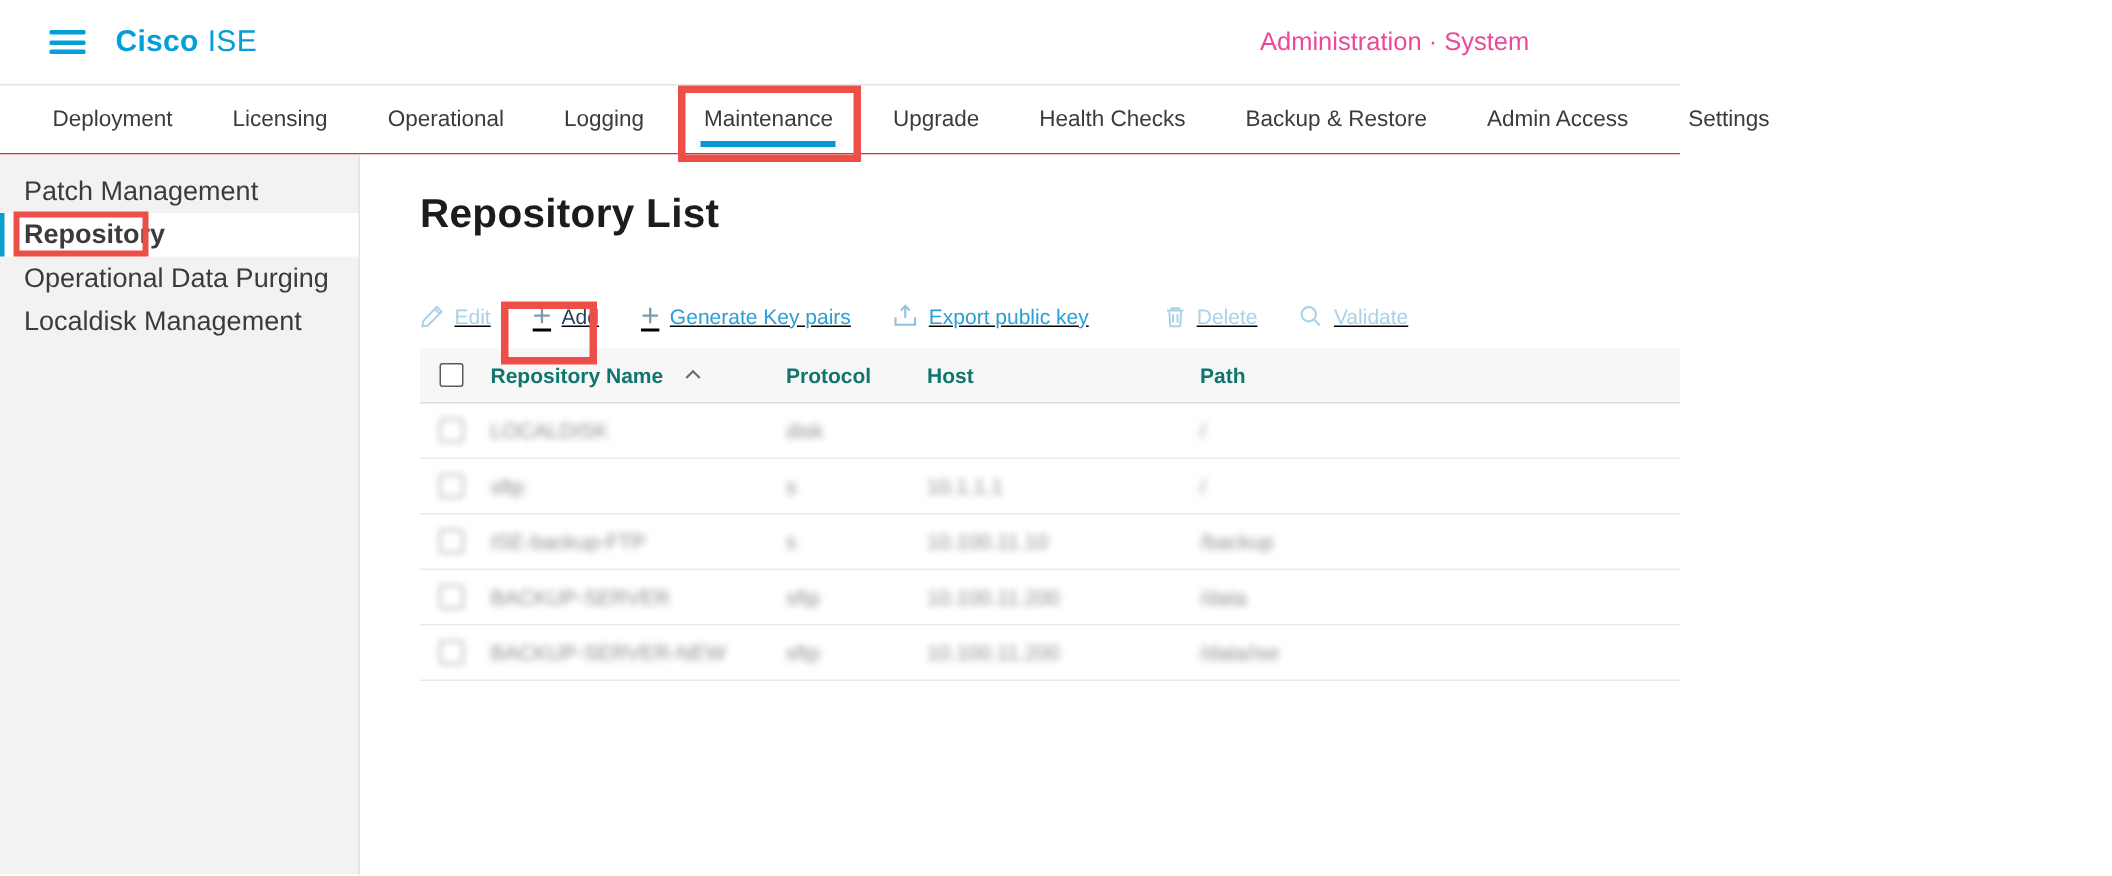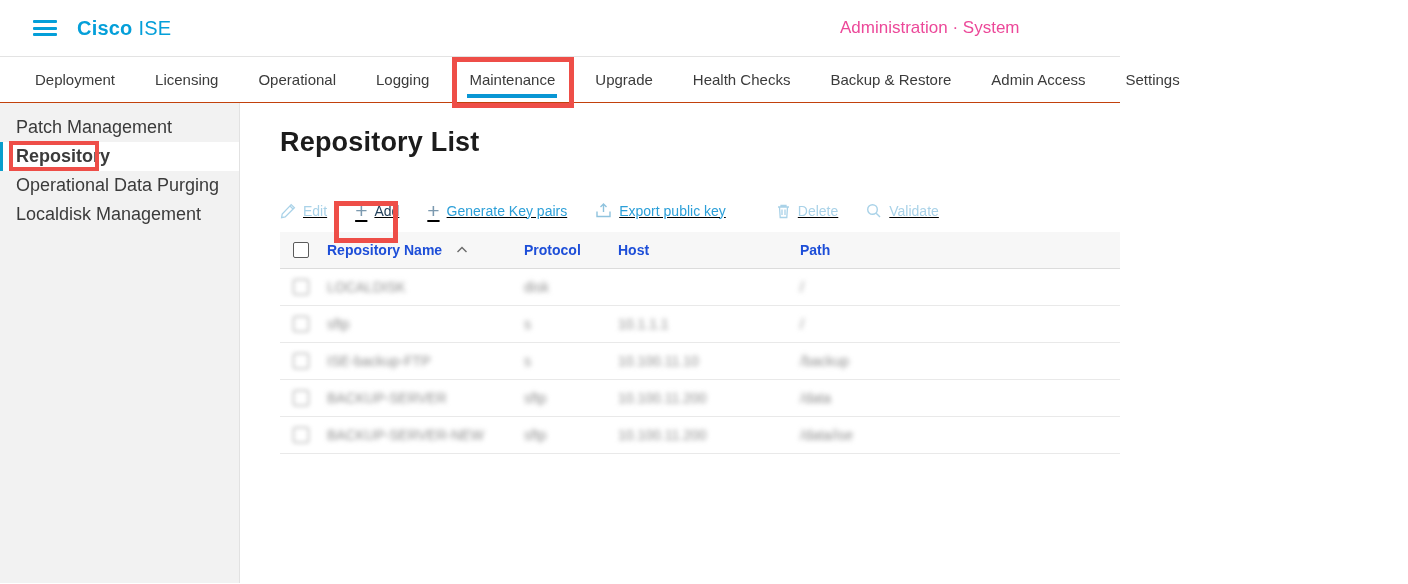--- a/index.html
+++ b/index.html
@@ -39,21 +39,21 @@
   .tb-item .glyph { display:flex; align-items:center; }
   .tb-item.enabled { color:#2b9fd8; }
   .tb-item.disabled { color:#a9d2e8; cursor:default; }
   .tb-item.dark-label { color:#24425c; }
   .plus-glyph { font-size:21px; font-weight:400; color:#7b99af; line-height:14px; }
   .tb-gap-lg { margin-left:22px; }
 
   
   .repo-table { margin-top:13px; width:100%; }
   .t-row { display:grid; grid-template-columns:47px 197px 94px 182px 1fr; align-items:center; height:37px; }
-  .t-head { background:#f7f7f7; border-bottom:1px solid #dcdcdc; font-weight:700; font-size:14px; color:#1d4ed8; }
+  .t-head { background:#f7f7f7; border-bottom:1px solid #dcdcdc; font-weight:700; font-size:14px; color:#0f766e; }
   .t-body-row { border-bottom:1px solid #e9e9e9; font-size:14px; }
   .cbx { width:16px; height:16px; border:1.5px solid #5b5b5b; border-radius:2px; background:#fff; margin-left:13px; cursor:pointer; }
   .cbx.blur { border-color:#9a9a9a; filter:blur(2px); }
   .name-head { display:flex; align-items:center; gap:14px; }
   .sort-caret { color:#6a6a6a; display:flex; }
   .redacted { color:#8f8f8f; filter:blur(2.5px); user-select:none; }
 
   
   .anno { position:absolute; border:5px solid #ee4e48; pointer-events:none; }
   .anno.thin { border-width:4px; }

